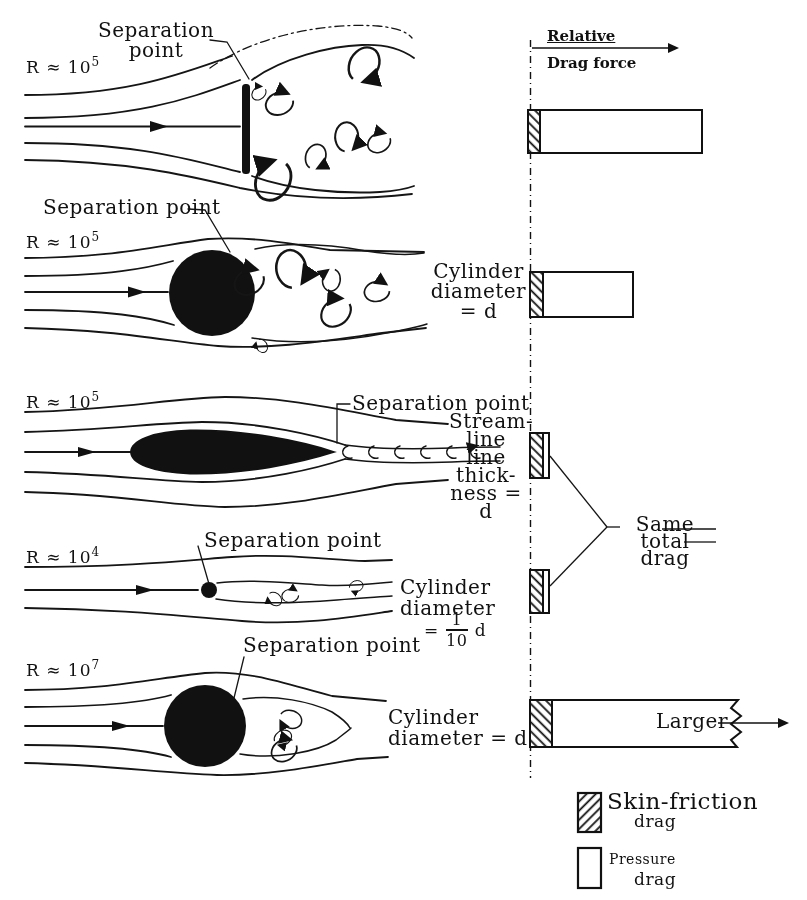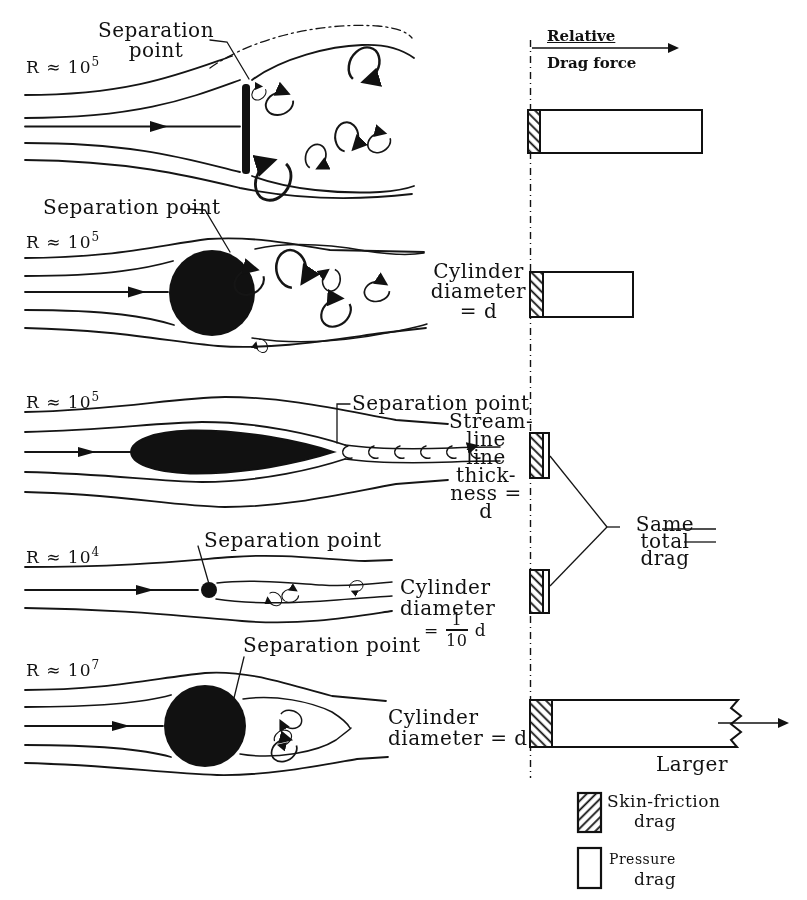--- a/index.html
+++ b/index.html
@@ -226,20 +226,20 @@
     <span>d</span>
   </div>
 
   <div class="lbl" style="left:243px;top:635px;">Separation point</div>
   <div class="lbl rey" style="left:26px;top:655px;"><span>R ≈ 10</span><sup>7</sup></div>
   <div class="lbl" style="left:388px;top:707px;line-height:21px;">
     <div>Cylinder</div>
     <div>diameter  =  d</div>
   </div>
 
-  <div class="lbl" style="left:656px;top:711px;margin-top:43px;">Larger</div>
-
-  <div class="lbl" style="left:607px;top:791px;font-size:17px;">Skin-friction</div>
+  <div class="lbl" style="left:656px;top:711px;">Larger</div>
+
+  <div class="lbl" style="left:607px;top:791px;font-size:23px;">Skin-friction</div>
   <div class="lbl" style="left:634px;top:811px;font-size:17px;">drag</div>
   <div class="lbl" style="left:609px;top:849px;font-size:14px;">Pressure</div>
   <div class="lbl" style="left:634px;top:869px;font-size:17px;">drag</div>
 
 </div>
 
 </body></html>

